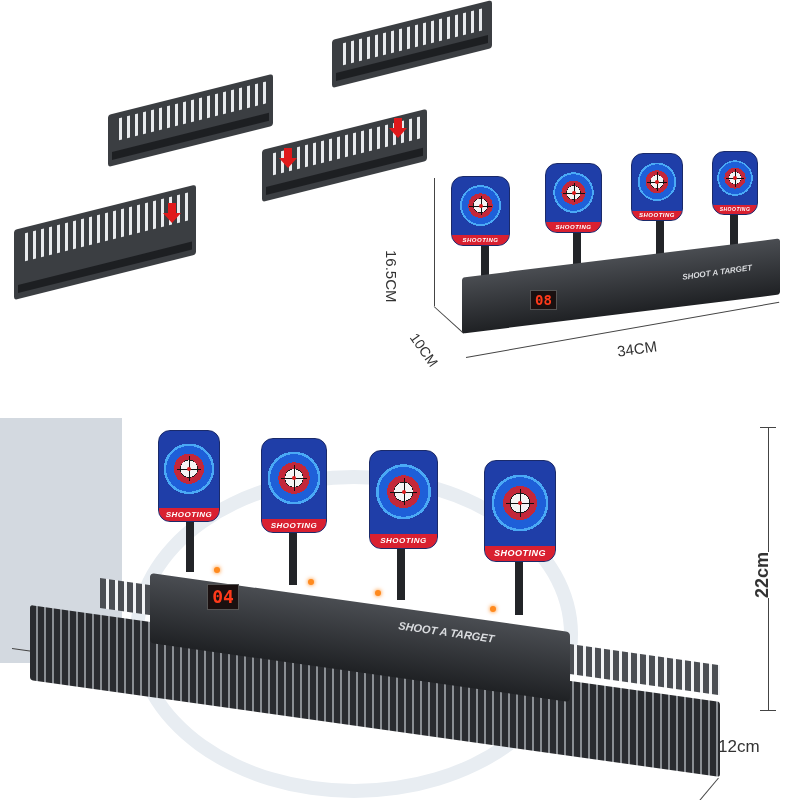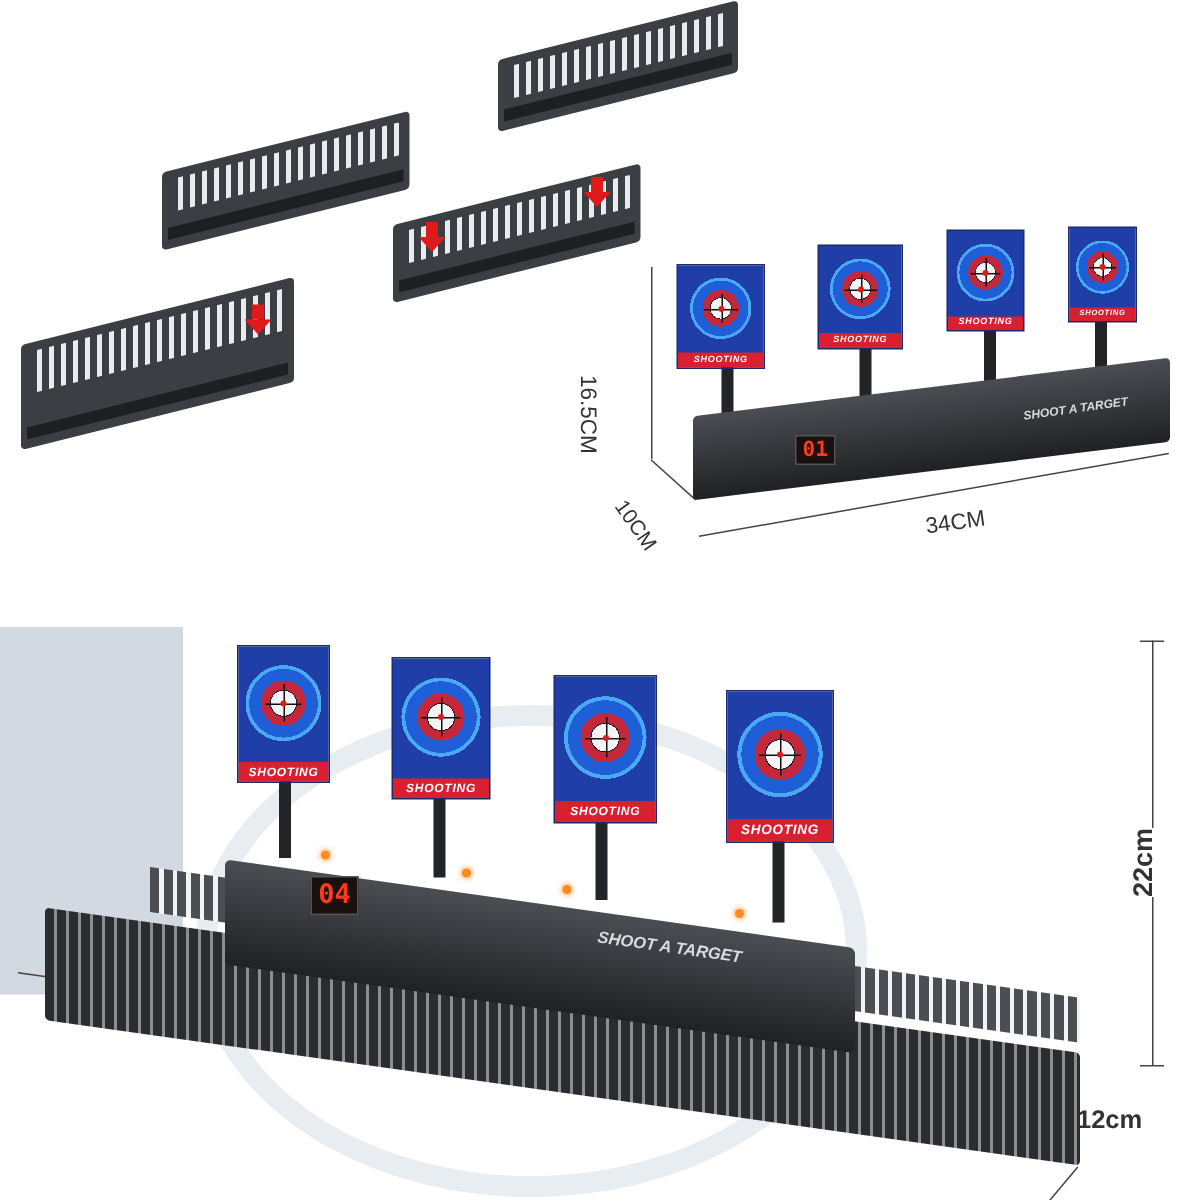--- a/index.html
+++ b/index.html
@@ -5,21 +5,21 @@
   html,body{margin:0;padding:0;background:#fff;}
   body{width:800px;height:800px;position:relative;overflow:hidden;font-family:"Liberation Sans",sans-serif;}
   .abs{position:absolute;}
   .tray{position:absolute;background:#3b3e42;border-radius:3px;transform-origin:left bottom;}
   .tray .slots{position:absolute;left:6px;right:6px;top:6px;height:22px;
     background:repeating-linear-gradient(90deg,#3b3e42 0 5px,#e9ebee 5px 8px);border-radius:2px;}
   .tray .rail{position:absolute;left:4px;right:4px;bottom:6px;height:8px;background:#1d1f22;}
   .arrow{position:absolute;width:0;height:0;border-left:9px solid transparent;border-right:9px solid transparent;border-top:10px solid #e0191b;}
   .arrow::before{content:"";position:absolute;left:-4px;top:-20px;width:8px;height:10px;background:#e0191b;}
   .target{position:absolute;background:radial-gradient(circle at 50% 42%,#f4f4f4 0 14%,#1a1a1a 14% 15%,#c3283a 15% 25%,#1e5fd8 25% 38%,#4aa9f5 38% 42%,#1f3ea8 42%);
-    border-radius:0;border:1px solid #1a2a6a;overflow:hidden;}
+    border-radius:12px;border:1px solid #1a2a6a;overflow:hidden;}
   .target .lbl{position:absolute;left:0;right:0;bottom:0;background:#d92030;color:#fff;font-weight:bold;text-align:center;letter-spacing:0.5px;font-style:italic;}
   .target .cross-h{position:absolute;left:30%;right:30%;top:42%;height:1px;background:#111;}
   .target .cross-v{position:absolute;top:28%;height:28%;left:50%;width:1px;background:#111;}
   .target .dot{position:absolute;left:calc(50% - 2px);top:calc(42% - 2px);width:4px;height:4px;border-radius:50%;background:#e0191b;}
   .pole{position:absolute;background:#222428;}
   .base{position:absolute;background:linear-gradient(180deg,#4a4d52,#1f2124);}
   .display{position:absolute;background:#1a1010;color:#ff3a1a;font-family:"DejaVu Sans Mono",monospace;font-weight:bold;text-align:center;border:1px solid #555;}
   .dim{position:absolute;color:#333;}
   .dimline{position:absolute;background:#444;}
   .led{position:absolute;width:6px;height:6px;border-radius:50%;background:#ff8a1e;box-shadow:0 0 4px #ff7a00;}
@@ -57,21 +57,21 @@
   <div class="dim" style="left:400px;top:250px;font-size:15px;transform:rotate(90deg);transform-origin:left top;">16.5CM</div>
   <div class="dim" style="left:420px;top:330px;font-size:14px;transform:rotate(55deg);transform-origin:left top;">10CM</div>
   <div class="dim" style="left:617px;top:340px;font-size:15px;transform:rotate(-8deg);">34CM</div>
 
   <div class="pole" style="left:481px;top:240px;width:8px;height:50px;"></div>
   <div class="pole" style="left:573px;top:230px;width:8px;height:45px;"></div>
   <div class="pole" style="left:656px;top:220px;width:8px;height:40px;"></div>
   <div class="pole" style="left:730px;top:212px;width:8px;height:40px;"></div>
 
   <div class="base" style="left:462px;top:258px;width:318px;height:56px;transform:skewY(-7deg);border-radius:3px;"></div>
-  <div class="display" style="left:530px;top:290px;width:25px;height:18px;font-size:14px;line-height:18px;">01</div>
+  <div class="display" style="left:530px;top:290px;width:25px;height:18px;font-size:14px;line-height:18px;">08</div>
   <div class="logo" style="left:682px;top:268px;font-size:8px;transform:rotate(-8deg);">SHOOT A TARGET</div>
 
   <div class="target" style="left:451px;top:176px;width:57px;height:68px;">
     <div class="cross-h"></div>
       <div class="cross-v"></div>
       <div class="dot"></div>
     <div class="lbl" style="font-size:6px;height:10px;line-height:10px;">SHOOTING</div>
   </div>
   <div class="target" style="left:545px;top:163px;width:55px;height:68px;">
     <div class="cross-h"></div>
@@ -97,21 +97,21 @@
   <div class="abs" style="left:0;top:418px;width:122px;height:245px;background:#d3d9e0;"></div>
   <div class="abs" style="left:130px;top:470px;width:420px;height:300px;border-radius:50%;border:14px solid #e8edf2;"></div>
 
   <div class="dimline" style="left:768px;top:427px;width:1px;height:283px;"></div>
   <div class="dimline" style="left:760px;top:427px;width:16px;height:1px;"></div>
   <div class="dimline" style="left:760px;top:710px;width:16px;height:1px;"></div>
   <div class="dim" style="left:752px;top:598px;font-size:18px;font-weight:bold;background:#fff;transform:rotate(-90deg);transform-origin:left top;">22cm</div>
   <div class="dimline" style="left:12px;top:648px;width:720px;height:1px;transform:rotate(8deg);transform-origin:left;"></div>
   <div class="dim" style="left:330px;top:700px;font-size:17px;font-weight:bold;background:#fff;padding:0 3px;">59cm</div>
   <div class="dimline" style="left:718px;top:778px;width:1px;height:70px;transform:rotate(40deg);transform-origin:top;"></div>
-  <div class="dim" style="left:718px;top:737px;font-size:17px;font-weight:bold;background:#fff;">12cm</div>
+  <div class="dim" style="left:718px;top:737px;font-size:17px;font-weight:normal;background:#fff;">12cm</div>
 
   <div class="abs" style="left:30px;top:605px;width:690px;height:75px;background:repeating-linear-gradient(90deg,#2a2c30 0 6px,#8b8f94 6px 8px);transform:skewY(8deg);transform-origin:left top;border-radius:3px;"></div>
   <div class="abs" style="left:100px;top:578px;width:620px;height:30px;background:repeating-linear-gradient(90deg,#4b4e53 0 6px,#f2f3f5 6px 9px);transform:skewY(8deg);transform-origin:left top;"></div>
 
   <div class="base" style="left:150px;top:573px;width:420px;height:70px;transform:skewY(8deg);transform-origin:left top;border-radius:4px;"></div>
   <div class="display" style="left:207px;top:584px;width:30px;height:24px;font-size:18px;line-height:24px;">04</div>
   <div class="logo" style="left:398px;top:626px;font-size:11px;transform:rotate(8deg);">SHOOT A TARGET</div>
   <div class="led" style="left:214px;top:567px;"></div>
   <div class="led" style="left:308px;top:579px;"></div>
   <div class="led" style="left:375px;top:590px;"></div>

